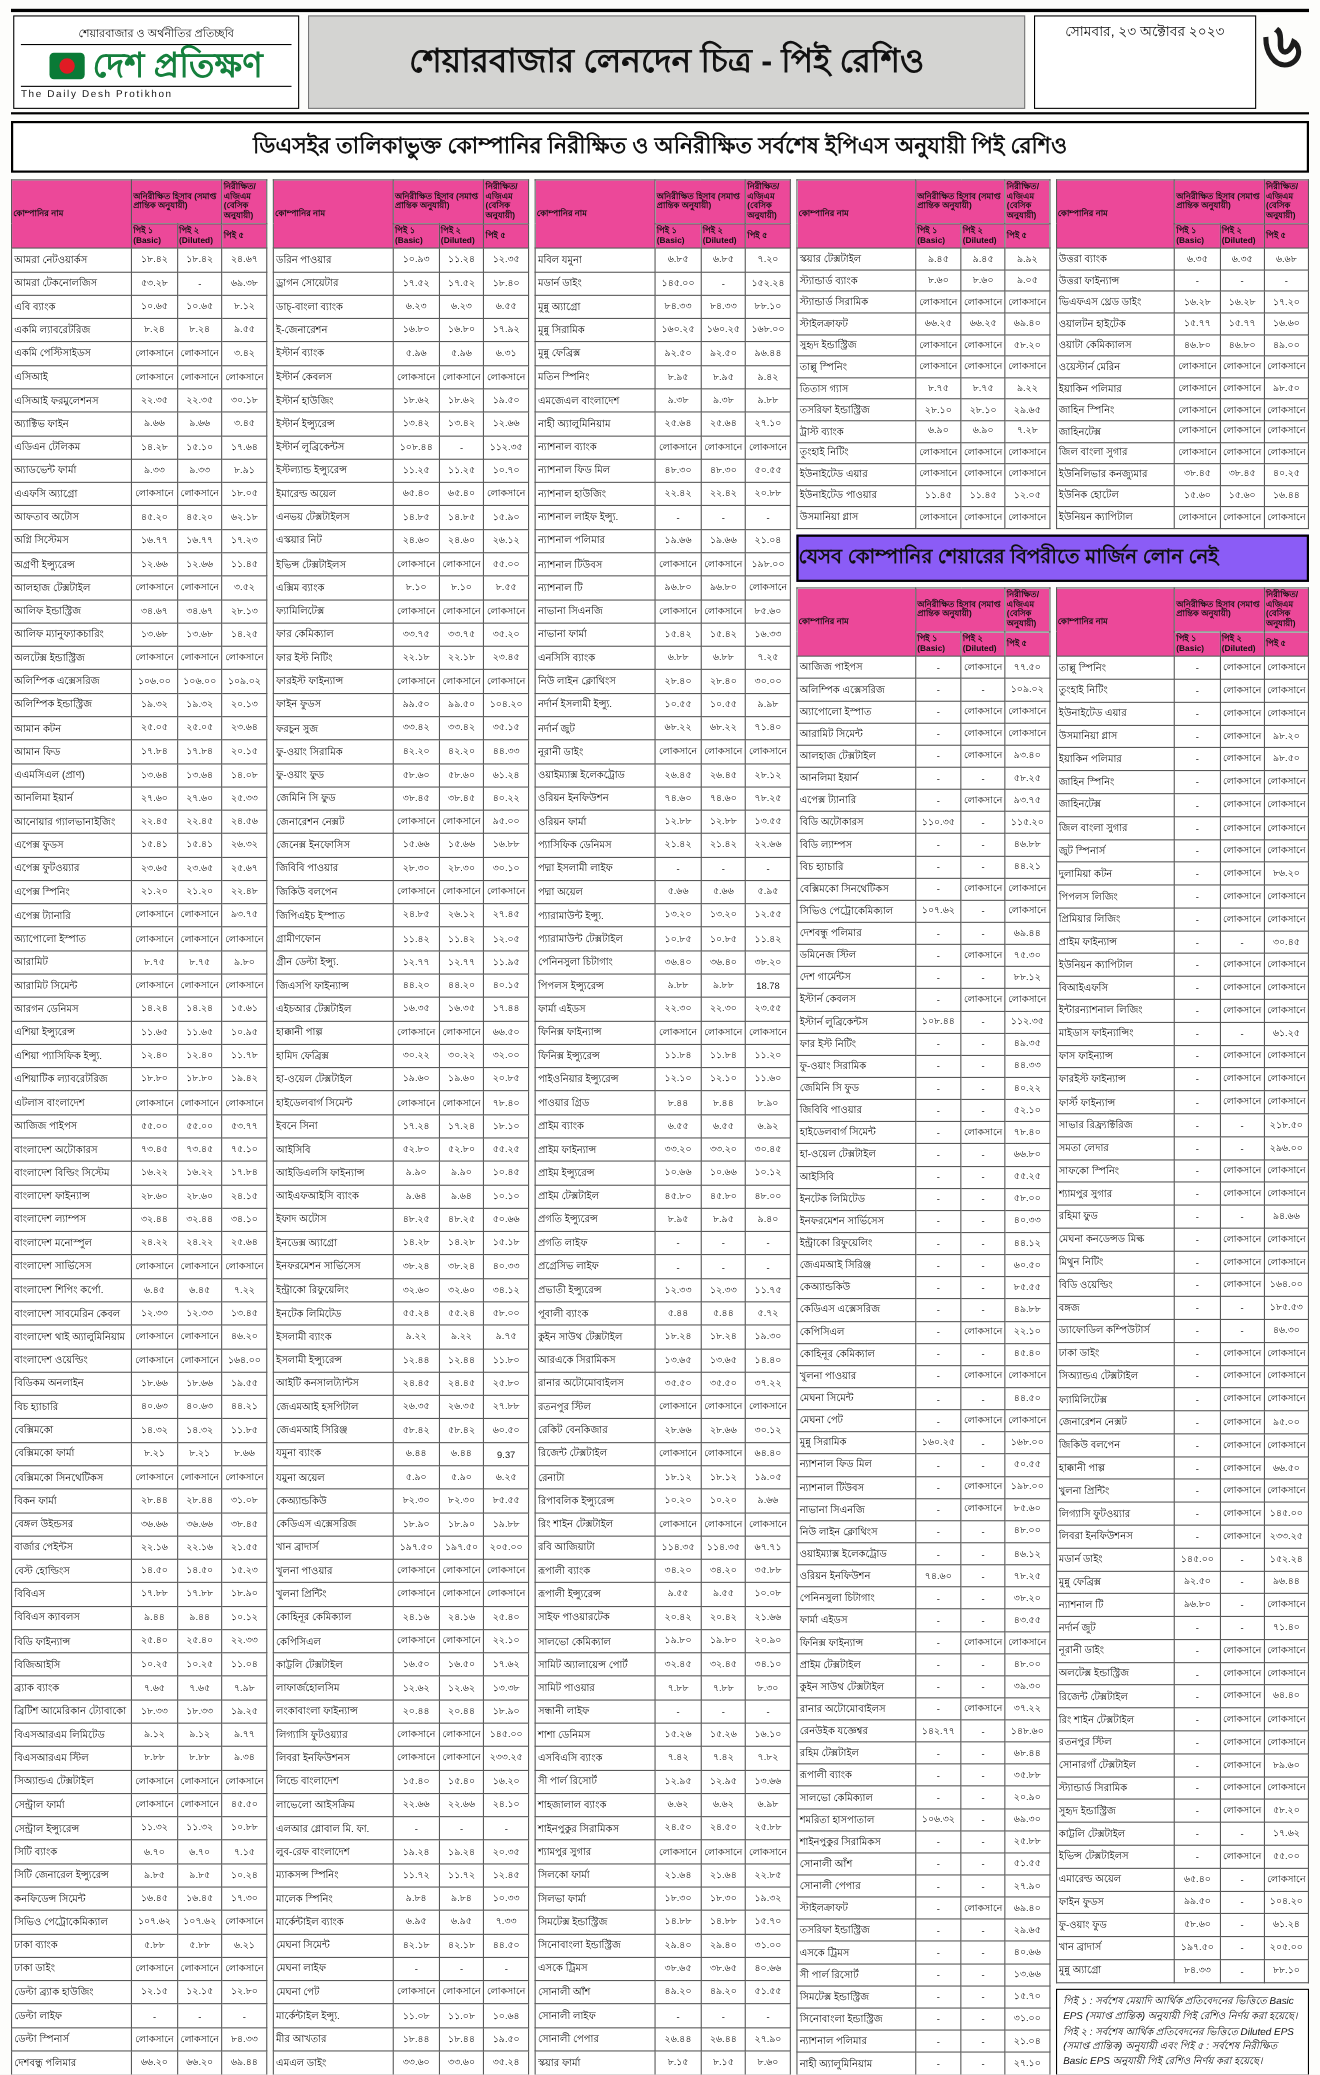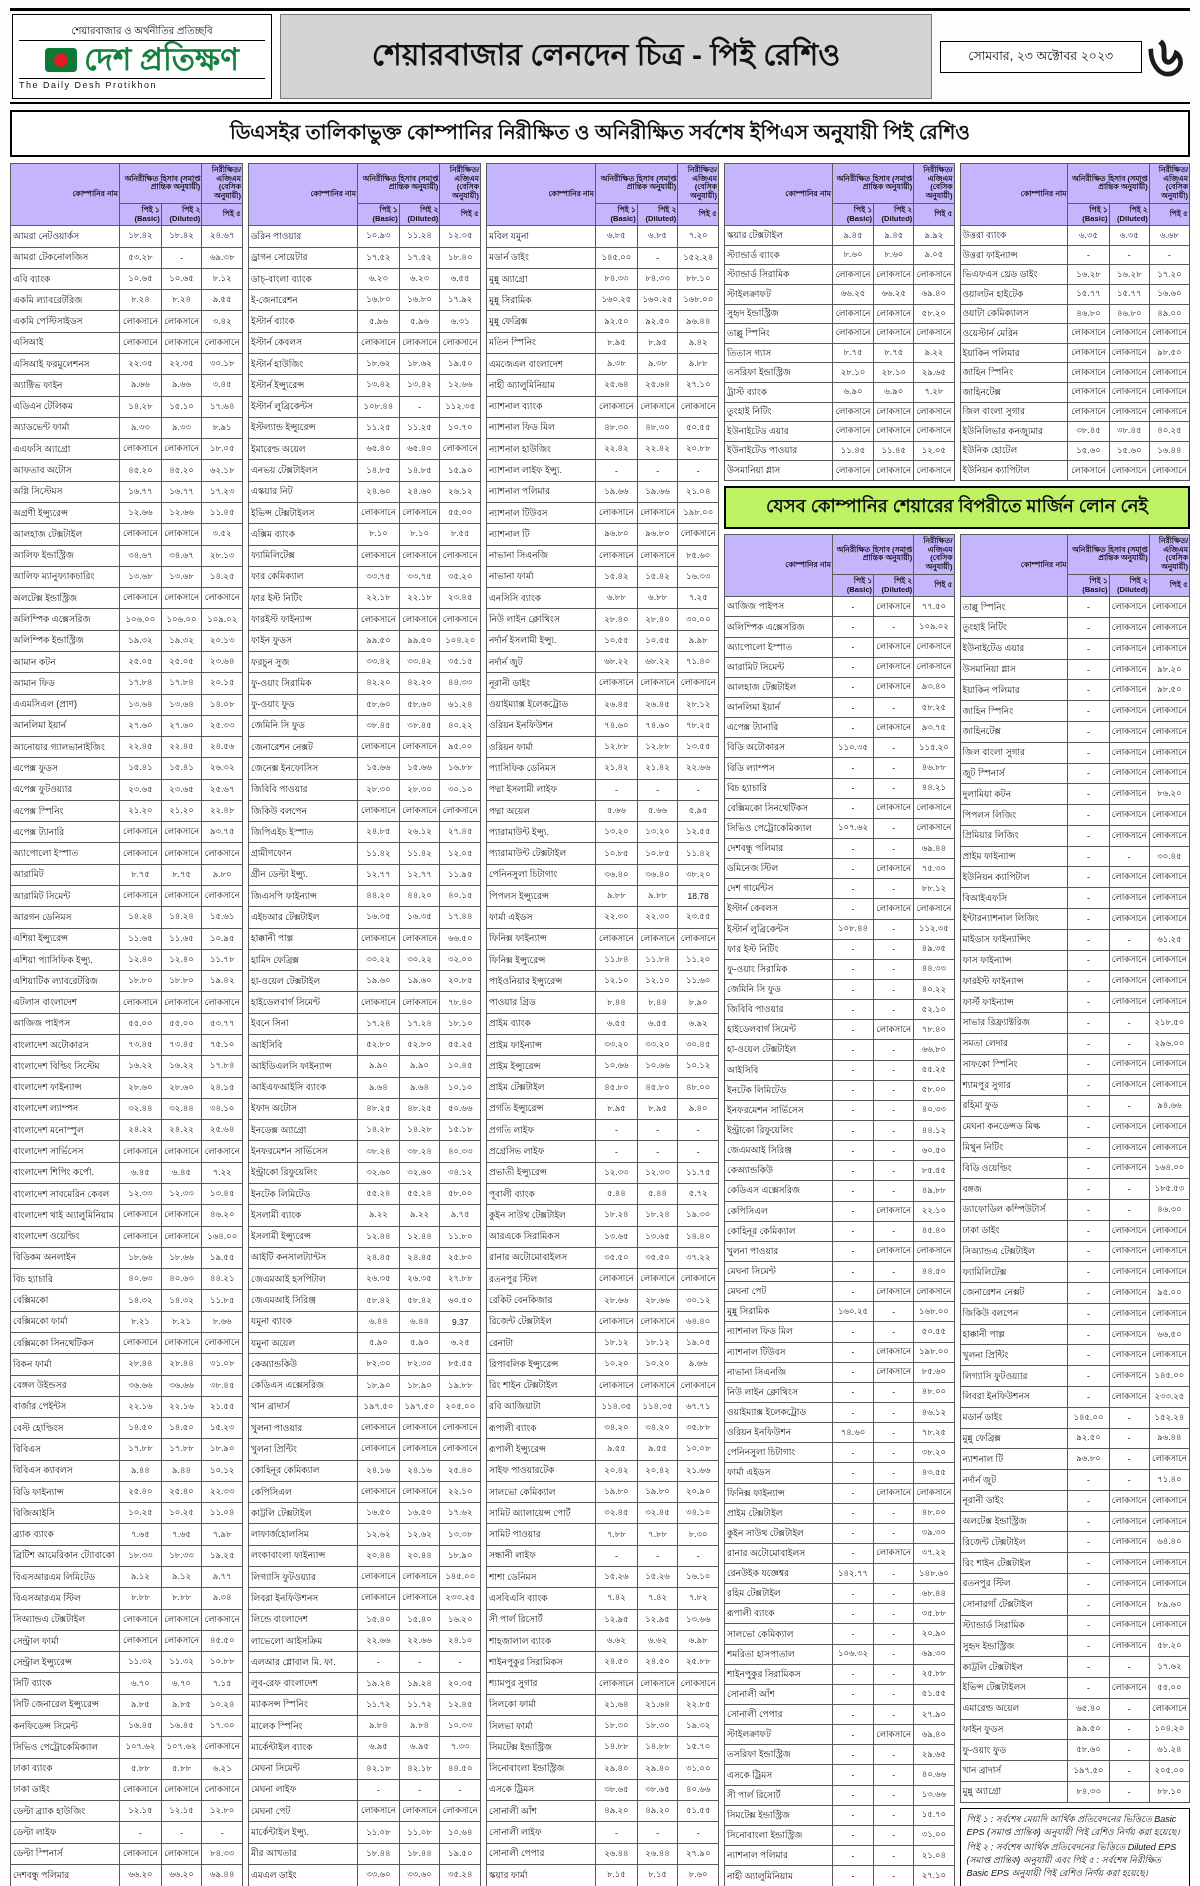--- a/index.html
+++ b/index.html
@@ -9,35 +9,35 @@
   
   .topbar { display:flex; align-items:stretch; gap:8px; border-top:3px solid #000; border-bottom:2.5px solid #000; padding:3px 2px; height:96px; }
   .masthead { width:260px; border:1px solid #000; padding:2px 6px; display:flex; flex-direction:column; align-items:center; justify-content:center; background:#fff; }
   .masthead .tagline { font-size:10px; border-bottom:1px solid #000; width:100%; text-align:center; padding-bottom:0; }
   .logo-row { display:flex; align-items:center; gap:7px; margin-top:3px; }
   .flag { width:32px; height:24px; background:#0a7a36; border-radius:4px; position:relative; flex:none; }
   .flag::after { content:""; position:absolute; left:9px; top:5px; width:14px; height:14px; background:#e01b24; border-radius:50%; }
   .logo-text { font-size:31px; font-weight:bold; color:#15803d; line-height:1; white-space:nowrap; }
   .logo-sub { font-size:9px; letter-spacing:1.5px; margin-top:3px; border-top:1px solid #000; width:100%; padding-top:1px; }
   .title-bar { flex:1; background:#d4d4d2; border:1px solid #777; display:flex; align-items:center; justify-content:center; font-size:30px; font-weight:bold; text-align:center; }
-  .right-head { width:248px; display:flex; align-items:center; gap:6px; }
+  .right-head { width:248px; display:flex; gap:6px; }
   .date-box { flex:1; border:1.5px solid #000; font-size:12.5px; text-align:center; padding:5px 2px; background:#fff; white-space:nowrap; }
   .page-no { font-size:56px; font-weight:bold; color:#1c1c1c; line-height:1; padding-right:4px; }
 
   
   .main-heading { border:2.5px solid #000; margin-top:6px; text-align:center; font-size:20px; font-weight:bold; padding:5px 0; background:#fff; }
-  .margin-heading { border:2px solid #000; text-align:center; font-weight:bold; font-size:18px; padding:4px 0; background:#bef264; }
+  .margin-heading { border:2px solid #000; text-align:left; font-weight:bold; font-size:18px; padding:4px 0; background:#8b5cf6; }
 
   
   .content { display:flex; gap:5px; margin-top:6px; height:1724px; }
   .col { flex:1; min-width:0; }
   .tbl-wrap { height:100%; }
   table.pe { width:100%; height:100%; border-collapse:collapse; table-layout:fixed; border:1.5px solid #000; background:#fff; }
   .pe th, .pe td { border:1px solid #5a5a5a; padding:1px 2px; overflow:hidden; white-space:nowrap; text-overflow:ellipsis; }
-  .pe thead th { font-size:7.6px; font-weight:bold; text-align:right; background:#c4b5fd; padding:2px 1px; white-space:normal; line-height:1.15;margin-top:40px; }
+  .pe thead th { font-size:7.6px; font-weight:bold; text-align:left; background:#ec4899; padding:2px 1px; white-space:normal; line-height:1.15;margin-top:40px; }
   .pe td.name { font-size:9px; text-align:left; }
   .pe td.val { font-size:8.5px; text-align:center; }
 
   .right-block { flex:2; display:flex; flex-direction:column; gap:5px; min-width:0; }
   .right-top { height:318px; display:flex; gap:5px; }
   .right-top .col { height:100%; }
   .right-bottom { flex:1; display:flex; gap:5px; min-height:0; }
   .right-bottom .col { height:100%; }
   .stack { display:flex; flex-direction:column; gap:5px; }
   .stack .tbl-wrap { flex:1; min-height:0; }

